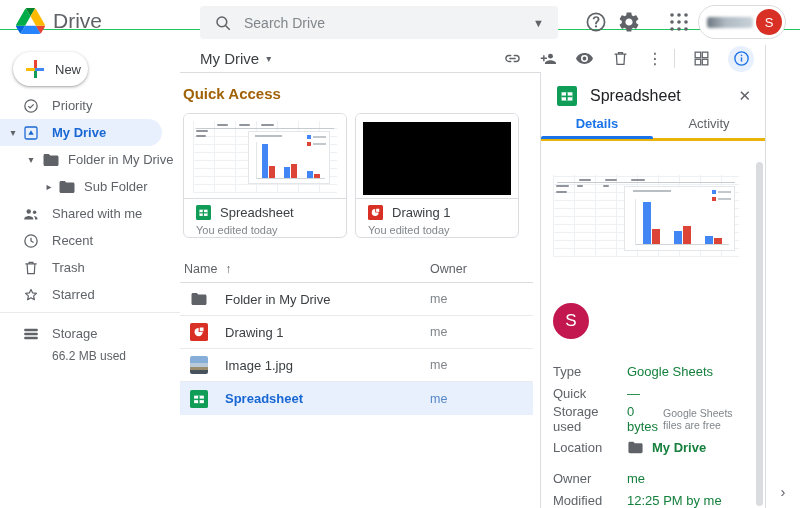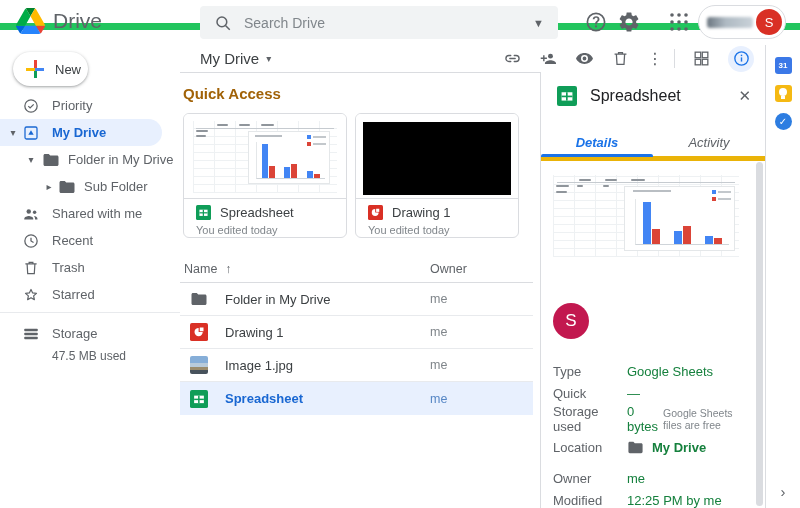--- a/index.html
+++ b/index.html
@@ -1,21 +1,21 @@
 <!DOCTYPE html>
 <html><head>
 <meta charset="utf-8">
 <style>
   * { margin:0; padding:0; box-sizing:border-box; }
   html,body { width:800px; height:508px; overflow:hidden; }
   body { font-family:"Liberation Sans","DejaVu Sans",sans-serif; color:#3c4043; background:#fff; position:relative; font-size:13px; }
   svg { display:block; }
 
   
-  .topbar { position:absolute; left:0; top:0; width:800px; height:30px; background:#fff; border-bottom:7px solid #22c55e; z-index:5; }
+  .topbar { position:absolute; left:0; top:0; width:800px; height:30px; background:#fff; border-bottom:1px solid #22c55e; z-index:5; }
   .logo { position:absolute; left:16px; top:8px; display:flex; align-items:center; gap:8px; }
   .logo-text { font-size:21px; color:#5f6368; }
   .searchbar { position:absolute; left:200px; top:6px; width:358px; height:33px; background:#f1f3f4; border-radius:4px; display:flex; align-items:center; padding:0 14px; gap:12px; }
   .searchbar input { flex:1; border:none; background:transparent; outline:none; font-size:14px; color:#3c4043; font-family:inherit; }
   .searchbar input::placeholder { color:#80868b; }
   .search-caret { color:#5f6368; font-size:11px; }
   .tb-icon { position:absolute; top:10px; width:24px; height:24px; color:#5f6368; cursor:pointer; }
   .account-pill { position:absolute; left:698px; top:5px; width:88px; height:34px; border:1px solid #dadce0; border-radius:17px; background:#fff; display:flex; align-items:center; }
   .blur-name { width:46px; height:11px; margin-left:8px; border-radius:3px; background:linear-gradient(90deg,#6b7680,#aeb9c2 40%,#c9d2d9); filter:blur(1.5px); }
   .avatar-sm { position:absolute; right:3px; top:3px; width:26px; height:26px; border-radius:50%; color:#fff; font-size:13px; display:flex; align-items:center; justify-content:center; }
@@ -101,21 +101,21 @@
   .file-row.selected { background:#e8f0fe; border-bottom-color:transparent; }
   .file-row.selected .row-name { color:#1967d2; font-weight:bold; }
   .file-row.selected .row-owner { color:#5787c5; }
   .img-thumb { width:18px; height:18px; border-radius:2px; background:linear-gradient(180deg,#86aed8 0 40%,#b8cbdb 40% 62%,#9b8c6d 62% 76%,#47525c 76% 100%); }
 
   
   .panel { position:absolute; left:540px; top:72px; width:225px; height:436px; border-left:1px solid #dadce0; background:#fff; overflow:hidden; }
   .panel-header { position:absolute; left:0; top:0; width:100%; height:48px; display:flex; align-items:center; padding:0 14px 0 16px; gap:13px; }
   .panel-title { font-size:16px; color:#202124; flex:1; }
   .close-x { font-size:15px; color:#5f6368; cursor:pointer; }
-  .tabs { position:absolute; left:0; top:56px; width:100%; height:33px; display:flex; border-bottom:5px solid #eab308;font-style:italic; }
+  .tabs { position:absolute; left:0; top:36px; width:100%; height:33px; display:flex; border-bottom:3px solid #eab308; }
   .tab { flex:1; display:flex; align-items:center; justify-content:center; font-size:13px; color:#5f6368; cursor:pointer; position:relative; }
   .tab.active { color:#1a73e8; font-weight:bold; }
   .tab.active:after { content:""; position:absolute; left:0; right:0; bottom:-1px; height:3px; background:#1a73e8; border-radius:2px 2px 0 0; }
   .panel-preview { position:absolute; left:12px; top:103px; width:186px; height:82px; }
   .panel-avatar { position:absolute; left:12px; top:231px; width:36px; height:36px; border-radius:50%; color:#fff; font-size:17px; display:flex; align-items:center; justify-content:center; }
   .fields { position:absolute; left:12px; top:288px; width:200px; }
   .field-row { display:flex; align-items:center; min-height:22px; }
   .field-label { width:74px; flex:none; color:#5f6368; font-size:13px; }
   .field-value { color:#15803d; font-size:13px; display:flex; align-items:center; }
   .field-note { font-size:10.5px; color:#80868b; margin-left:5px; }
@@ -269,21 +269,21 @@
     <div class="storage-row">
       <svg class="nicon" viewBox="0 0 24 24">
         <g fill="#5f6368">
           <rect x="3" y="5" width="18" height="3.4" rx="1"></rect>
           <rect x="3" y="10.3" width="18" height="3.4" rx="1"></rect>
           <rect x="3" y="15.6" width="18" height="3.4" rx="1"></rect>
         </g>
       </svg>
       <span class="nav-label">Storage</span>
     </div>
-    <div class="storage-used">47.5 MB used</div>
+    <div class="storage-used">66.2 MB used</div>
   </div>
 </div>
 
 <div class="toolbar">
   <div class="breadcrumb">
     <span class="breadcrumb-label">My Drive</span>
     <span class="caret">▾</span>
   </div>
   <div class="tool-icons">
     <svg class="tool-icon" viewBox="0 0 24 24">
@@ -533,19 +533,14 @@
       <span class="field-label">Modified</span>
       <span class="field-value">12:25 PM by me</span>
     </div>
 
   </div>
 
   <div class="panel-scrollbar"></div>
 </div>
 
 <div class="rail">
-  <div class="rail-icons">
-    <div class="rail-cal">31</div>
-    <div class="rail-keep"></div>
-    <div class="rail-tasks">✓</div>
-  </div>
   <div class="rail-expand">›</div>
 </div>
 
 </body></html>

